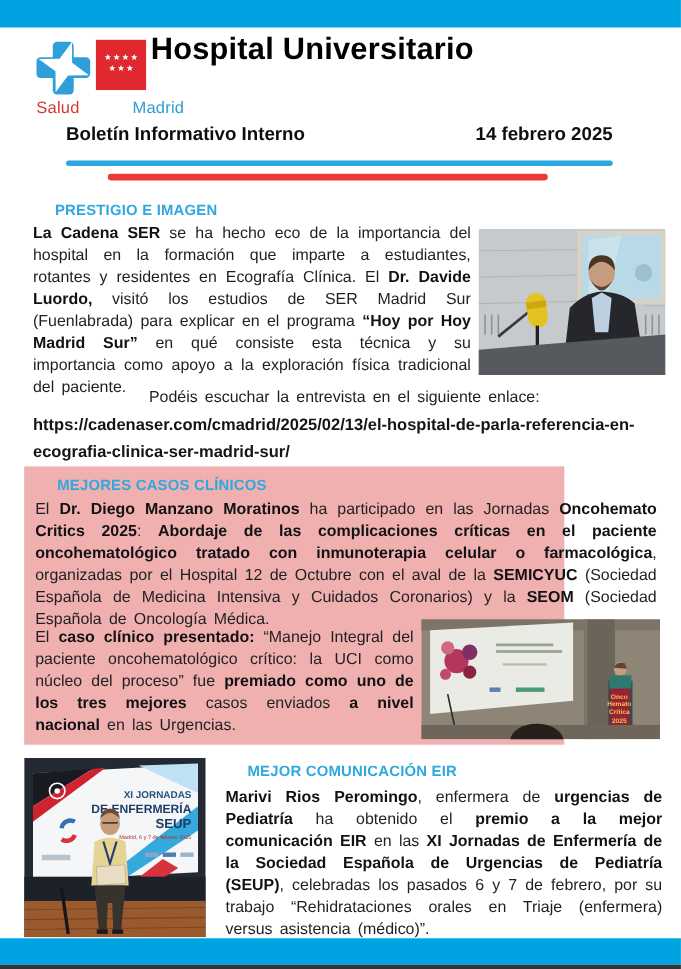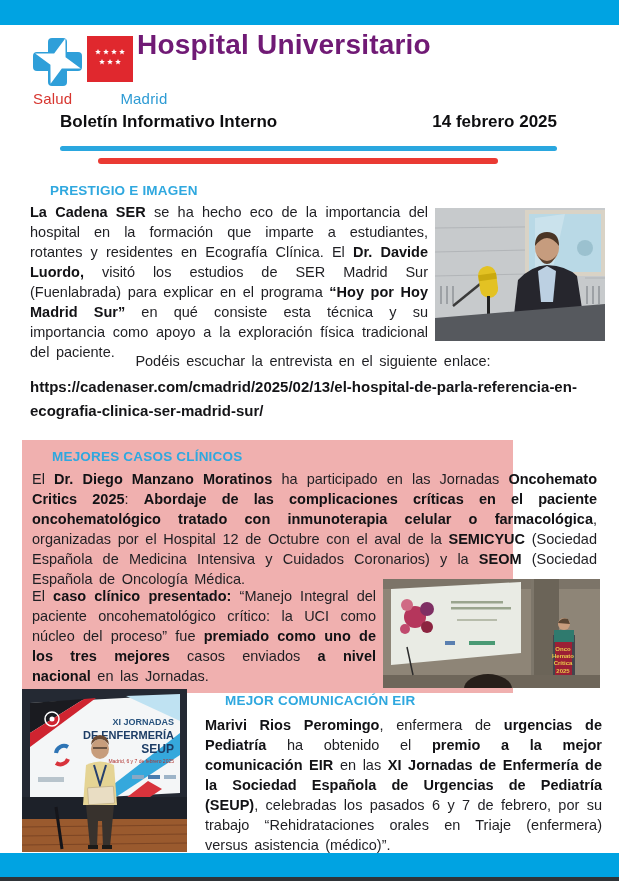--- a/index.html
+++ b/index.html
@@ -5,39 +5,39 @@
   html,body{margin:0;padding:0;background:#ffffff;}
   .page{position:relative;width:619px;height:881px;background:#ffffff;overflow:hidden;
         font-family:"Liberation Sans",sans-serif;color:#202024;}
   .topbar{position:absolute;left:0;top:0;width:619px;height:25px;background:#00a3e2;}
   
   .logo{position:absolute;left:33px;top:36px;width:104px;height:78px;}
   .logo-icons{display:flex;align-items:flex-start;gap:4px;}
   .logo-text{font-size:15px;margin-top:2px;letter-spacing:0.2px;}
   .logo-text .salud{color:#d7352f;text-align:center;}
   .logo-text .madrid{color:#2d9bd4;margin-left:48px;}
-  .titles{position:absolute;left:137px;top:31px;color:#701a75;font-weight:bold;line-height:1.02;}
+  .titles{position:absolute;left:137px;top:31px;color:#000000;font-weight:bold;line-height:1.02;}
   .title1{font-size:28px;letter-spacing:0.2px;}
   .title2{font-size:38px;letter-spacing:0.4px;}
   .subrow{position:absolute;left:60px;top:112px;width:497px;display:flex;
           justify-content:space-between;font-weight:bold;font-size:17px;color:#0e0e10;}
   .rule-blue{position:absolute;left:60px;top:146px;width:497px;height:5px;border-radius:3px;background:#2aa7df;}
   .rule-red{position:absolute;left:98px;top:158px;width:400px;height:6px;border-radius:3px;background:#ea3a33;}
   
   .sec-head{color:#2fa8df;font-weight:bold;font-size:13.5px;letter-spacing:0.2px;padding-left:20px;}
   .body-text{font-size:14.5px;line-height:20px;text-align:justify;word-spacing:2.5px;color:#1f1f23;}
   .body-text b{color:#121215;}
   #sec1-head{position:absolute;left:30px;top:183px;}
   #sec1-body{position:absolute;left:30px;top:202px;width:398px;}
   #photo1{position:absolute;left:435px;top:208px;width:170px;height:133px;}
   #linkblock{position:absolute;left:30px;top:351px;width:566px;}
   #link-intro{font-size:14.5px;line-height:21px;}
   #link-url{display:block;font-weight:bold;font-size:15px;line-height:24px;margin-top:3px;
             color:#141417;text-decoration:none;overflow-wrap:anywhere;word-spacing:0;}
-  .pinkbox{position:absolute;left:22px;top:440px;width:491px;height:253px;background:#f0b0af;}
+  .pinkbox{position:absolute;left:22px;top:424px;width:491px;height:253px;background:#f0b0af;}
   #pink-head{position:absolute;left:10px;top:9px;}
   #pink-p1{position:absolute;left:10px;top:29px;width:565px;}
   #pink-p2{position:absolute;left:10px;top:146px;width:344px;}
   #photo2{position:absolute;left:361px;top:139px;width:217px;height:109px;}
   #photo3{position:absolute;left:22px;top:689px;width:184px;height:163px;}
   #sec3-content{position:absolute;left:205px;top:693px;width:397px;}
   #sec3-body{margin-top:7px;}
   .bottombar{position:absolute;left:0;top:853px;width:619px;height:24px;background:#00a3e2;}
   .bottomedge{position:absolute;left:0;top:877px;width:619px;height:4px;background:#2f3438;}
   svg{display:block;}
@@ -128,21 +128,21 @@
   </div>
 
   <div id="linkblock">
     <div id="link-intro" class="body-text" style="text-align:center;">Podéis escuchar la entrevista en el siguiente enlace:</div>
     <a id="link-url" href="#">https://cadenaser.com/cmadrid/2025/02/13/el-hospital-de-parla-referencia-en-ecografia-clinica-ser-madrid-sur/</a>
   </div>
 
   <div class="pinkbox">
     <div id="pink-head" class="sec-head">MEJORES CASOS CLÍNICOS</div>
     <div id="pink-p1" class="body-text"><span>El </span><b>Dr. Diego Manzano Moratinos</b><span> ha participado en las Jornadas </span><b>Oncohemato Critics 2025</b><span>: </span><b>Abordaje de las complicaciones críticas en el paciente oncohematológico tratado con inmunoterapia celular o farmacológica</b><span>, organizadas por el Hospital 12 de Octubre con el aval de la </span><b>SEMICYUC</b><span> (Sociedad Española de Medicina Intensiva y Cuidados Coronarios) y la </span><b>SEOM</b><span> (Sociedad Española de Oncología Médica.</span></div>
-    <div id="pink-p2" class="body-text"><span>El </span><b>caso clínico presentado:</b><span> “Manejo Integral del paciente oncohematológico crítico: la UCI como núcleo del proceso” fue </span><b>premiado como uno de los tres mejores</b><span> casos enviados </span><b>a nivel nacional</b><span> en las Jornadas.</span></div>
+    <div id="pink-p2" class="body-text"><span>El </span><b>caso clínico presentado:</b><span> “Manejo Integral del paciente oncohematológico crítico: la UCI como núcleo del proceso” fue </span><b>premiado como uno de los tres mejores</b><span> casos enviados </span><b>a nivel nacional</b><span> en las Urgencias.</span></div>
     <div id="photo2">
       <svg width="217" height="109" viewBox="0 0 217 109">
         <rect width="217" height="109" fill="#8e8577"></rect>
         <rect width="217" height="10" fill="#7c7468"></rect>
         <circle cx="120" cy="6" r="2" fill="#3a362f"></circle>
           <circle cx="150" cy="5" r="2" fill="#3a362f"></circle>
         <circle cx="96" cy="7" r="2" fill="#3a362f"></circle>
         <rect x="148" y="0" width="28" height="109" fill="#6b6458"></rect>
         <rect x="148" y="0" width="3" height="109" fill="#7d766a"></rect>
         <polygon points="8,10 138,3 138,74 8,86" fill="#e9ebe4"></polygon>

